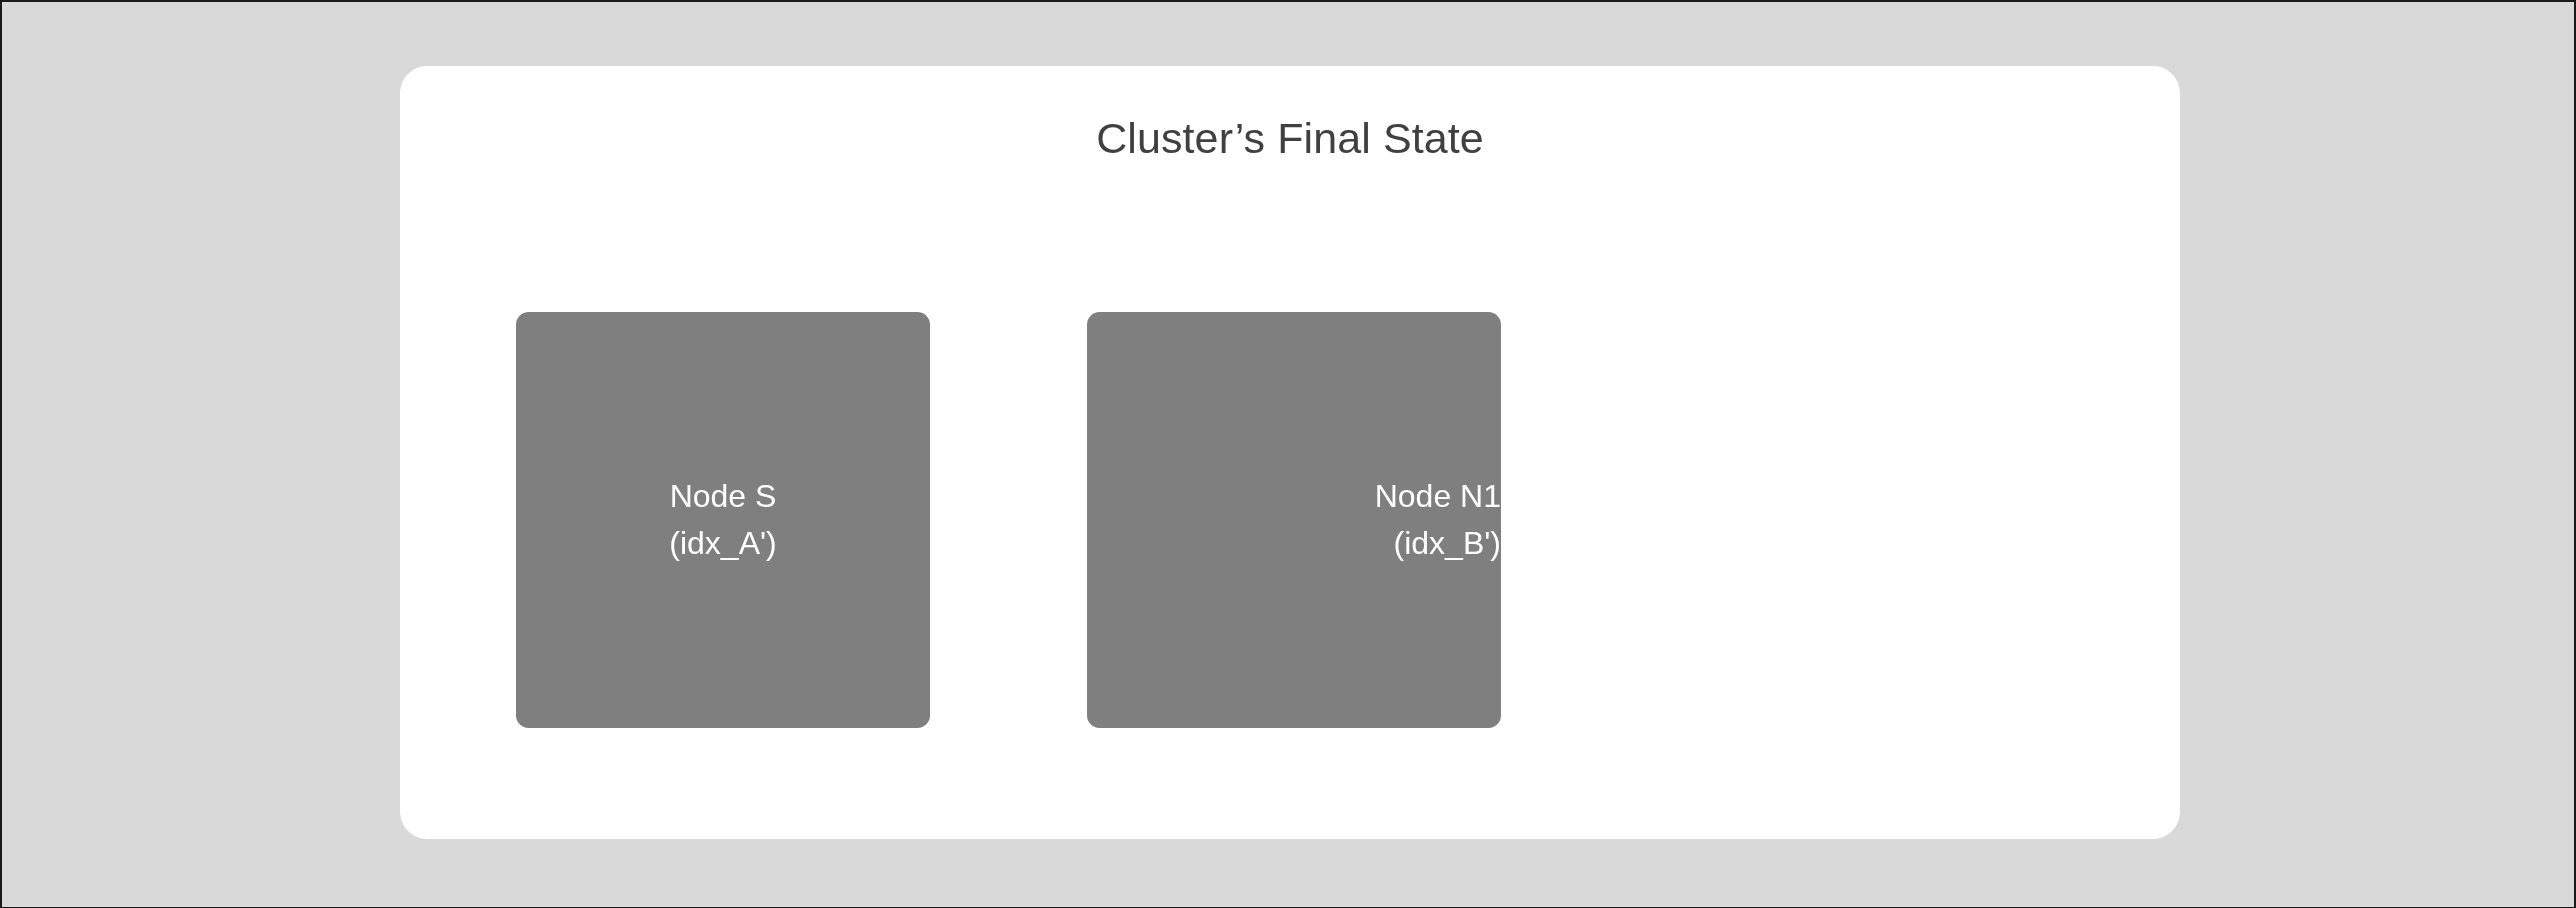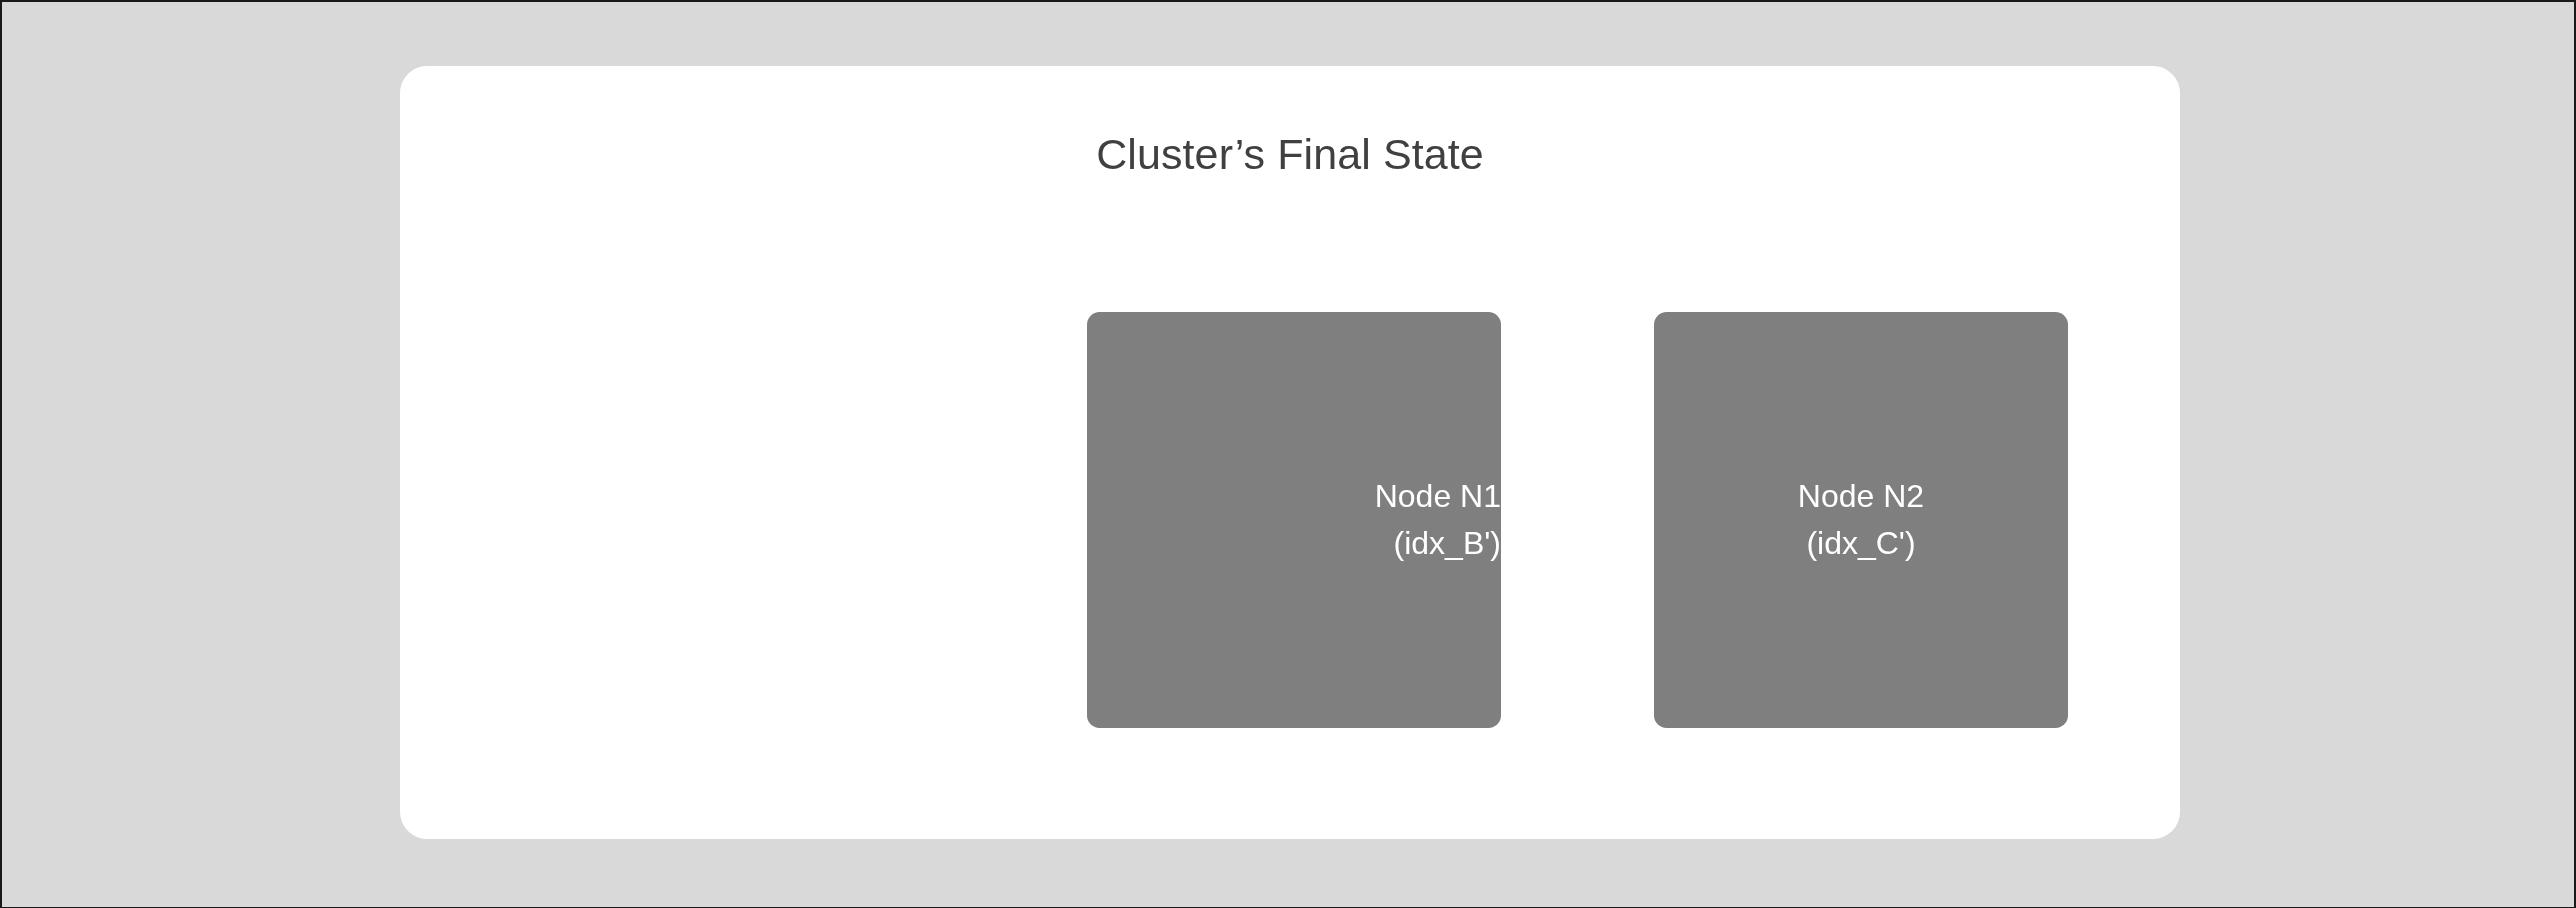--- a/index.html
+++ b/index.html
@@ -40,21 +40,20 @@
     left: 0;
     top: 45px;
     width: 100%;
     text-align: center;
     font-size: 43px;
     line-height: 54px;
     font-weight: 400;
     color: #404040;
     letter-spacing: 0.1px;
     white-space: pre;
-    margin-top: 16px;
   }
 
   
   .node-row {
     position: absolute;
     left: 0;
     top: 246px;
     width: 100%;
     height: 416px;
   }
@@ -94,27 +93,27 @@
 <body>
 
 <div class="canvas">
 
   <div class="card">
 
     <div class="card-title">Cluster’s Final State</div>
 
     <div class="node-row">
 
+      <div class="node-box pos-0">
+        <div class="node-line">Node S</div>
+        <div class="node-line secondary">(idx_A')</div>
+      </div>
 
       <div class="node-box pos-1">
         <div class="node-line">Node N1</div>
         <div class="node-line secondary">(idx_B')</div>
       </div>
 
-      <div class="node-box pos-2">
-        <div class="node-line">Node N2</div>
-        <div class="node-line secondary">(idx_C')</div>
-      </div>
 
     </div>
   </div>
 </div>
 
 
 </body></html>

